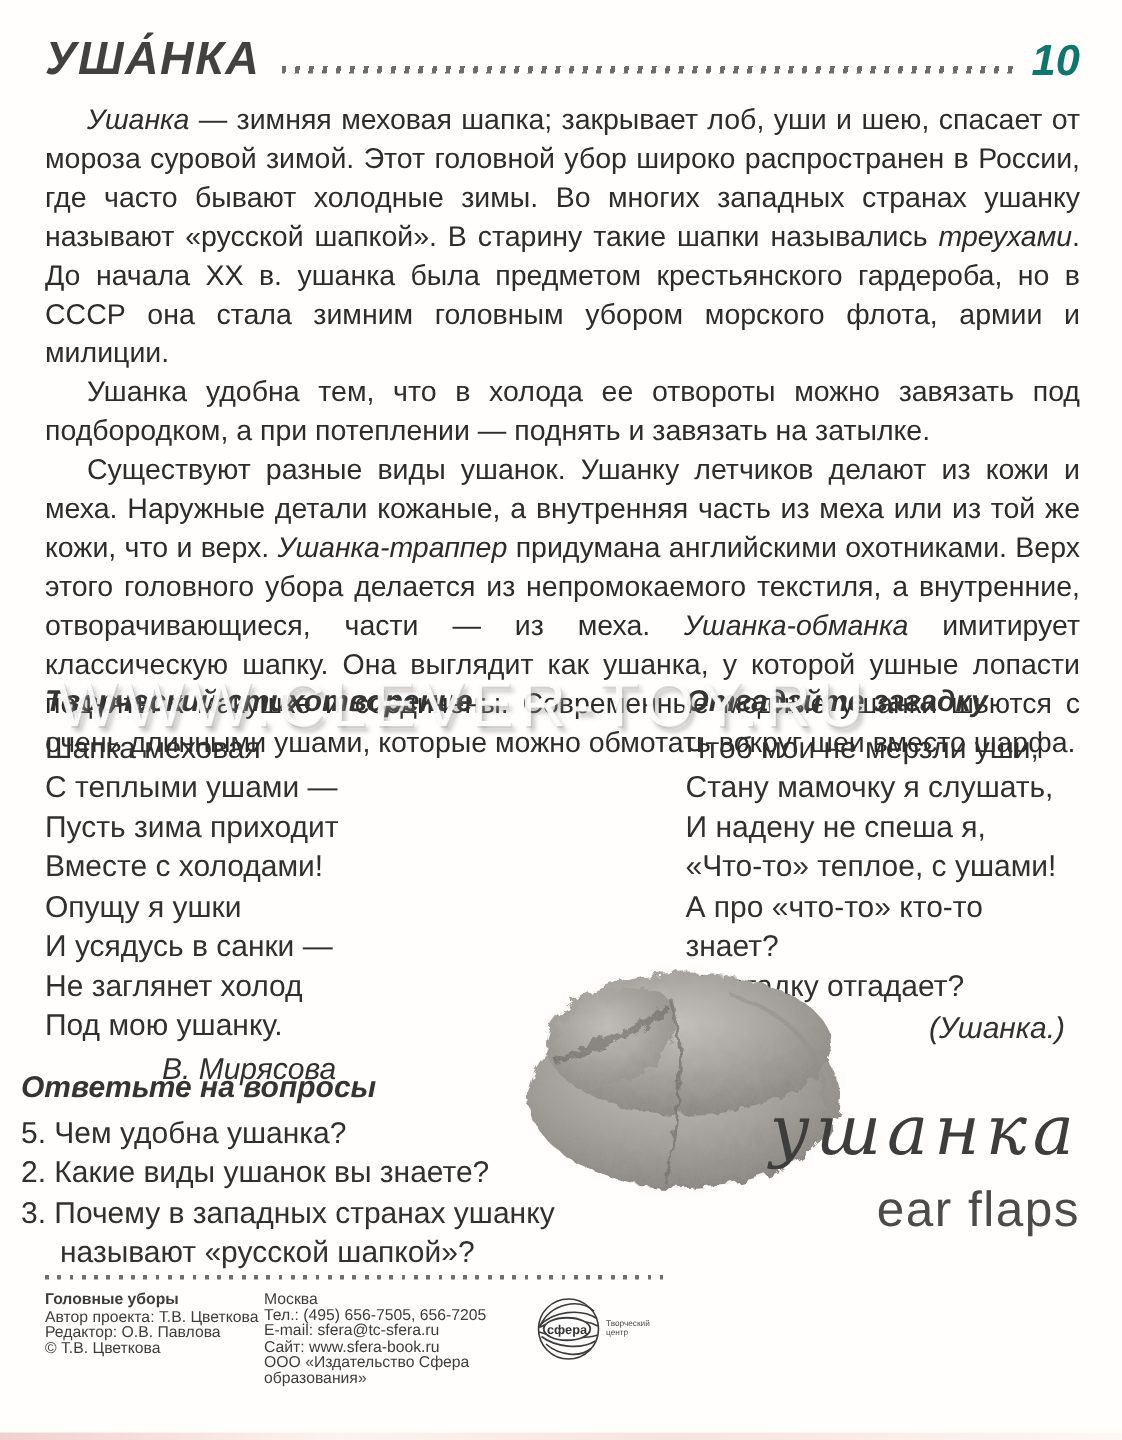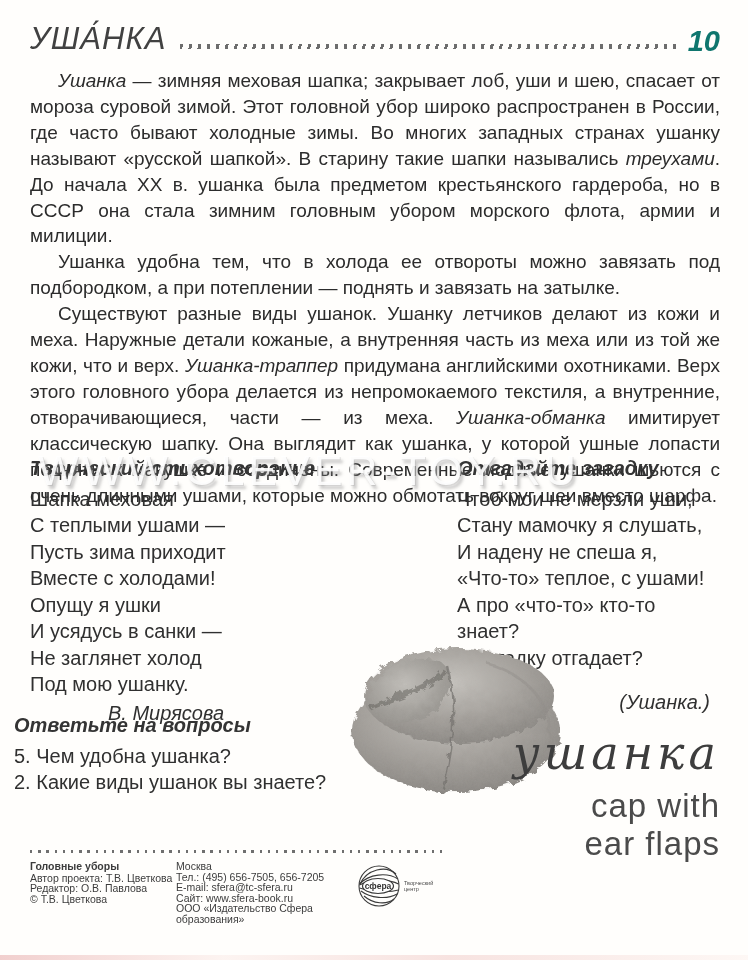--- a/index.html
+++ b/index.html
@@ -9,21 +9,21 @@
     position:relative; width:748px; height:960px; margin:0 auto;
     background:#fffefc; overflow:hidden; color:#2e2e2e;
   }
 
   
   .title-row {
     position:absolute; top:22px; left:30px; right:28px;
     display:flex; align-items:flex-end;
   }
   .title-row h1 {
-    font-style:italic; font-weight:normal; font-size:31px; letter-spacing:1px;
+    font-style:italic; font-weight:bold; font-size:31px; letter-spacing:1px;
     color:#414141; white-space:nowrap; line-height:1.1;
   }
   .leader {
     flex:1 1 auto; height:5px; margin:0 10px 7px 14px;
     background-image:repeating-linear-gradient(100deg,#6d6d6d 0 3px,transparent 3px 9px);
   }
   .pagenum {
     font-style:italic; font-weight:bold; font-size:29px; color:#0f766e;
     margin-bottom:0; line-height:1;
   }
@@ -41,21 +41,21 @@
   .poem {
     position:absolute; top:455px; left:30px; width:340px;
     font-size:20px; line-height:26.5px; color:#303030;
   }
   .poem .lines, .riddle .lines { white-space:pre-line; }
   .poem .author { font-style:italic; margin-top:2px; padding-left:78px; }
   .riddle {
     position:absolute; top:455px; left:457px; width:263px;
     font-size:20px; line-height:26.5px; color:#303030;
   }
-  .riddle .answer { font-style:italic; text-align:right; padding-right:10px; margin-top:18px; }
+  .riddle .answer { font-style:italic; text-align:right; padding-right:10px; margin-top:2px; }
 
   
   .questions {
     position:absolute; top:712px; left:14px; width:368px;
     font-size:20px; line-height:26.5px; color:#303030;
   }
   .questions .q { padding-left:26px; text-indent:-26px; }
 
   
   .hat-fig { position:absolute; top:624px; left:338px; width:235px; height:185px; }
@@ -145,20 +145,21 @@
 «Что-то» теплое, с ушами!
 А про «что-то» кто-то знает?
 И загадку отгадает?</div>
     <div class="answer">(Ушанка.)</div>
   </section>
 
   <section class="questions">
     <div class="col-heading">Ответьте на вопросы</div>
     <div class="q">5. Чем удобна ушанка?</div>
     <div class="q">2. Какие виды ушанок вы знаете?</div>
+    <div class="q">3. Почему в западных странах ушанку называют «русской шапкой»?</div>
   </section>
 
   <figure class="hat-fig">
     <svg width="235" height="185" viewBox="0 0 235 185">
       <defs>
         <radialGradient id="gFur" cx="45%" cy="35%" r="80%">
           <stop offset="0" stop-color="#c7c4bf"></stop>
           <stop offset="0.5" stop-color="#a39f9a"></stop>
           <stop offset="1" stop-color="#7b7874"></stop>
         </radialGradient>
@@ -186,21 +187,20 @@
       </g>
       <g filter="url(#grain)" opacity="0.5">
         <ellipse cx="118" cy="107" rx="104" ry="61"></ellipse>
         <ellipse cx="121" cy="72" rx="95" ry="47"></ellipse>
       </g>
     </svg>
   </figure>
 
   <aside class="translation">
     <div class="ru">ушанка</div>
-    <div class="en">cap with</div>
     <div class="en">ear flaps</div>
   </aside>
 
   <footer class="footer">
     <div class="dots"></div>
     <div class="footer-cols">
       <div class="f-col f-col1">
         <div class="bold">Головные уборы</div>
         <div class="lines">Автор проекта: Т.В. Цветкова
 Редактор: О.В. Павлова

